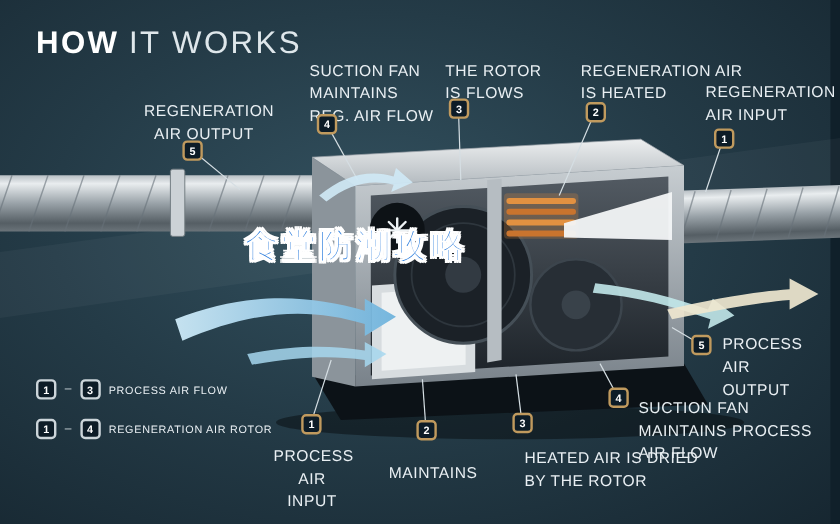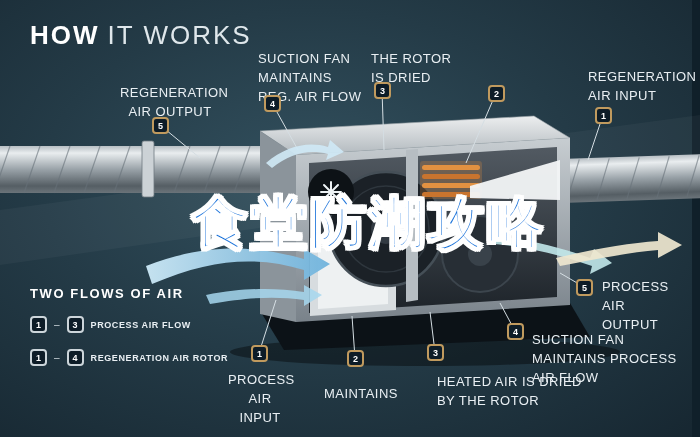--- a/index.html
+++ b/index.html
@@ -20,23 +20,23 @@
   .badge { position:absolute; width:17px; height:17px; border-radius:4px;
            border:2px solid #c09a5e; background:#0d1c27; color:#fff;
            font-size:9px; font-weight:700; display:flex; align-items:center; justify-content:center; }
   .badge.light { border-color:#ccd5da; }
 
   .legend-title { position:absolute; left:30px; top:286px; font-size:13px; font-weight:700;
                   letter-spacing:1.6px; color:#fff; }
   .legend-row { position:absolute; display:flex; align-items:center; gap:7px; color:#e9eff3; }
   .legend-row .badge { position:static; width:17px; height:17px; }
   .legend-row .sep { font-size:10px; color:#cfd8dd; }
-  .legend-row .lab { font-size:9px; font-weight:700; letter-spacing:.6px;text-align:center; }
-
-  .overlay { position:absolute; left:192px; top:186px; font-size:56px; font-weight:700;
+  .legend-row .lab { font-size:9px; font-weight:400; letter-spacing:.6px;text-align:center; }
+
+  .overlay { position:absolute; left:204px; top:186px; font-size:28px; font-weight:400;
              letter-spacing:3px; color:#1a72da;
              font-family:"DejaVu Sans", sans-serif;
              -webkit-text-stroke:1.5px #ffffff;
              text-shadow:-2px -2px 0 #fff, 2px -2px 0 #fff, -2px 2px 0 #fff, 2px 2px 0 #fff,
                           0 -2px 0 #fff, 0 2px 0 #fff, -2px 0 0 #fff, 2px 0 0 #fff; }
 </style>
 </head>
 <body>
 
 <div class="stage">
@@ -165,21 +165,23 @@
   <div class="title">
     <span class="w1">HOW</span><span class="w2">IT WORKS</span>
   </div>
 
   <div class="co-label center" style="left:120px;top:84px;width:100px">REGENERATION
 AIR OUTPUT</div>
   <div class="co-label" style="left:258px;top:50px">SUCTION FAN
 MAINTAINS
 REG. AIR FLOW</div>
   <div class="co-label" style="left:371px;top:50px">THE ROTOR
-IS DRIED</div>
+IS FLOWS</div>
+  <div class="co-label" style="left:484px;top:50px">REGENERATION AIR
+IS HEATED</div>
   <div class="co-label" style="left:588px;top:68px">REGENERATION
 AIR INPUT</div>
   <div class="co-label" style="left:602px;top:278px">PROCESS AIR
 OUTPUT</div>
   <div class="co-label" style="left:532px;top:331px">SUCTION FAN
 MAINTAINS PROCESS
 AIR FLOW</div>
   <div class="co-label" style="left:437px;top:373px">HEATED AIR IS DRIED
 BY THE ROTOR</div>
   <div class="co-label center" style="left:324px;top:385px;width:64px">MAINTAINS</div>
@@ -190,21 +192,20 @@
   <div class="badge" style="left:264px;top:95px">4</div>
   <div class="badge" style="left:374px;top:82px">3</div>
   <div class="badge" style="left:488px;top:85px">2</div>
   <div class="badge" style="left:595px;top:107px">1</div>
   <div class="badge" style="left:576px;top:279px">5</div>
   <div class="badge" style="left:507px;top:323px">4</div>
   <div class="badge" style="left:427px;top:344px">3</div>
   <div class="badge" style="left:347px;top:350px">2</div>
   <div class="badge" style="left:251px;top:345px">1</div>
 
-  <div class="legend-title">TWO FLOWS OF AIR</div>
   <div class="legend-row" style="left:30px;top:316px">
     <span class="badge light">1</span>
     <span class="sep">–</span>
     <span class="badge light">3</span>
     <span class="lab">PROCESS AIR FLOW</span>
   </div>
   <div class="legend-row" style="left:30px;top:349px">
     <span class="badge light">1</span>
     <span class="sep">–</span>
     <span class="badge light">4</span>

